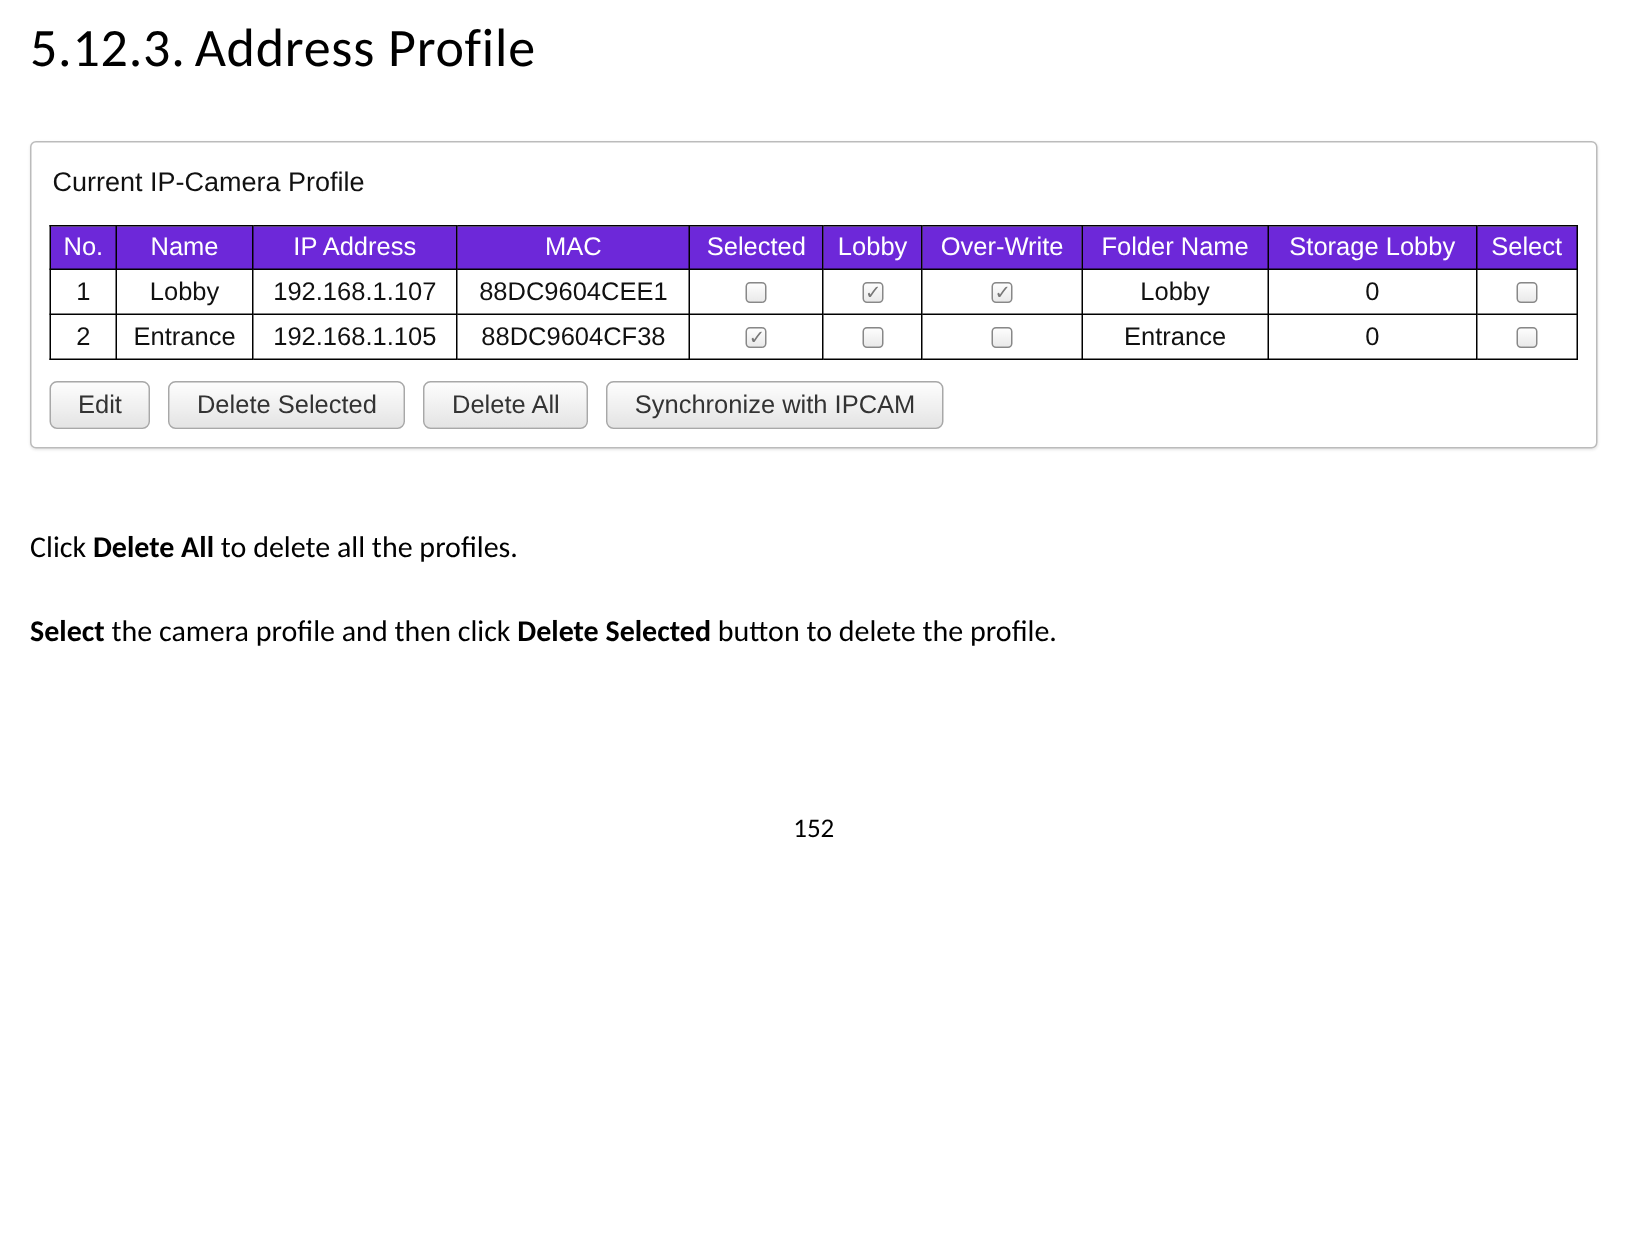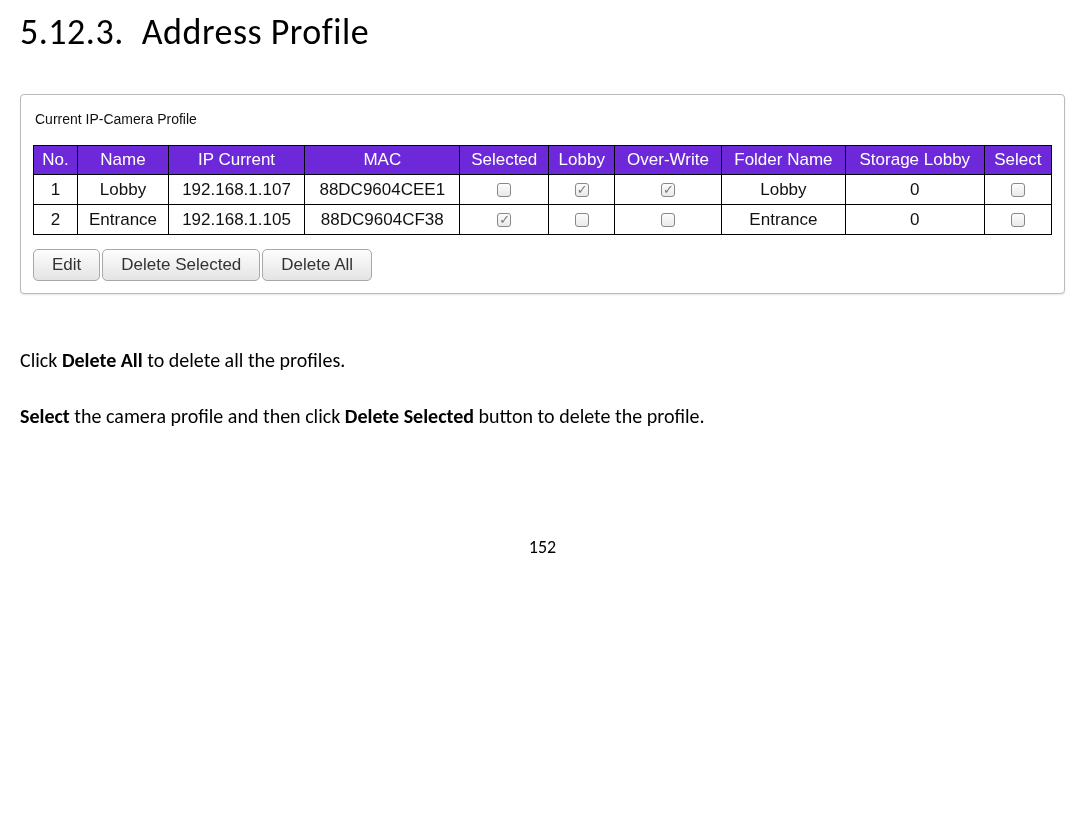--- a/index.html
+++ b/index.html
@@ -16,35 +16,35 @@
       padding: 0 20px;
     }
     .section-title {
       font-size: 36px;
       font-weight: 400;
       margin: 10px 0 40px 0;
       letter-spacing: 0.5px;
     }
     .section-number {
       display: inline-block;
-      margin-right: 18px;
+      margin-right: 6px;
       text-align: right;
     }
     .panel {
       border: 1px solid #bbb;
       border-radius: 4px;
       padding: 12px;
       background: #fff;
       box-shadow: 0 1px 2px rgba(0,0,0,0.1);
       margin-bottom: 50px;
       width: 1045px;
     }
     .panel-title {
       font-family: Arial, sans-serif;
-      font-size: 14px;
+      font-size: 18px;
       color: #111;
       margin: 4px 2px 18px 2px;
       font-weight: 400;
     }
     table.profile {
       border-collapse: collapse;
       width: 100%;
       font-family: Arial, sans-serif;
     }
     table.profile th {
@@ -79,21 +79,21 @@
       content: "✓";
       position: absolute;
       left: 1px;
       top: -2px;
       font-size: 13px;
       color: #777;
     }
     .buttons-row {
       margin-top: 14px;
       display: flex;
-      gap: 2px;
+      gap: 12px;
     }
     .btn {
       font-family: Arial, sans-serif;
       font-size: 17px;
       color: #333;
       background: linear-gradient(#fdfdfd, #e4e4e4);
       border: 1px solid #a8a8a8;
       border-radius: 5px;
       padding: 5px 18px;
       cursor: pointer;
@@ -121,21 +121,21 @@
   </h1>
 
   <div class="panel">
     <div class="panel-title">Current IP-Camera Profile</div>
 
     <table class="profile">
       <thead>
         <tr>
           <th>No.</th>
           <th>Name</th>
-          <th>IP Current</th>
+          <th>IP Address</th>
           <th>MAC</th>
           <th>Selected</th>
           <th>Lobby</th>
           <th>Over-Write</th>
           <th>Folder Name</th>
           <th>Storage Lobby</th>
           <th>Select</th>
         </tr>
       </thead>
       <tbody id="profile-rows">
@@ -163,20 +163,21 @@
             <td>0</td>
             <td><span class="chk"></span></td>
           </tr>
         </tbody>
     </table>
 
     <div class="buttons-row">
       <button class="btn">Edit</button>
       <button class="btn">Delete Selected</button>
       <button class="btn">Delete All</button>
+      <button class="btn">Synchronize with IPCAM</button>
     </div>
   </div>
 
   <p class="instructions">
     <span>Click </span><span class="b">Delete All</span><span> to delete all the profiles.</span>
   </p>
 
   <p class="instructions">
     <span class="b">Select</span><span> the camera profile and then click </span><span class="b">Delete Selected</span><span> button to delete the profile.</span>
   </p>

